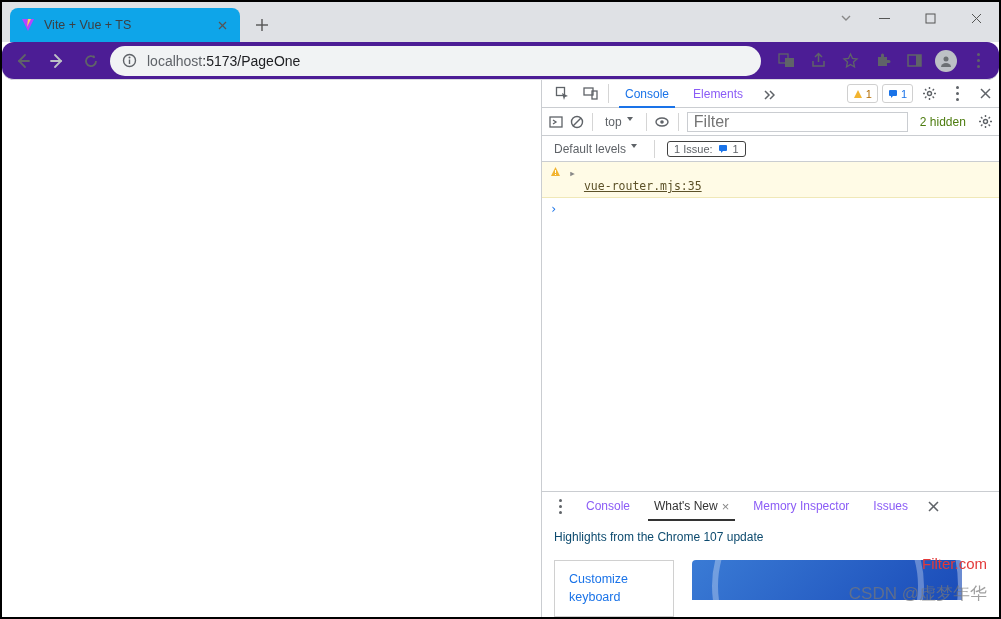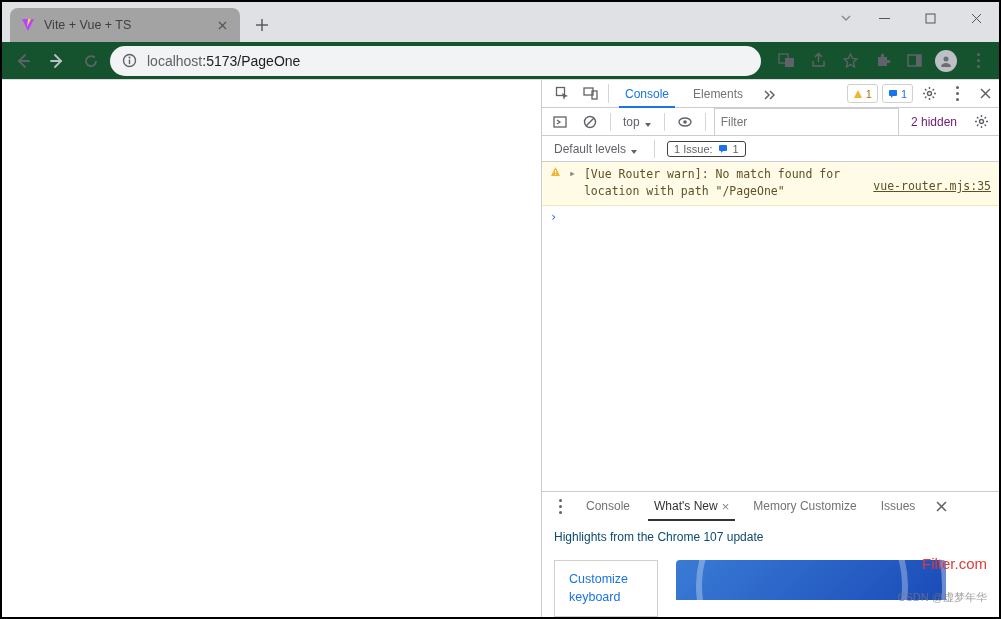--- a/index.html
+++ b/index.html
@@ -33,21 +33,21 @@
     
     .tabstrip {
       height: 40px;
       background: #dfe1e5;
       display: flex;
       align-items: flex-end;
       padding-left: 8px;
       padding-top: 6px;
     }
     .tab {
-      background: #a3a3a3;
+      background: #0ea5e9;
       height: 34px;
       width: 230px;
       border-radius: 8px 8px 0 0;
       display: flex;
       align-items: center;
       padding: 0 10px;
       font-size: 12.5px;
       color: #3c4043;
       gap: 8px;
     }
@@ -56,26 +56,27 @@
     .tab .close { width: 16px; height: 16px; display:flex; align-items:center; justify-content:center; color:#555; font-size: 14px; }
     .newtab {
       width: 28px; height: 28px;
       display:flex; align-items:center; justify-content:center;
       margin-left: 8px; margin-bottom: 3px;
       color:#555; font-size: 18px;
     }
     
     .toolbar {
       height: 38px;
-      background: #14532d;
+      background: #4c1d95;
       border-bottom: 1px solid #dadce0;
       display: flex;
       align-items: center;
       padding: 3px 6px;
       gap: 4px;
+      border-radius: 12px;
     }
     .tb-btn {
       width: 30px; height: 30px;
       display:flex; align-items:center; justify-content:center;
       border-radius: 50%;
       color: #5f6368;
     }
     .tb-btn.disabled { color: #bdc1c6; }
     .omnibox {
       flex: 1;
@@ -127,21 +128,21 @@
       display:flex; align-items:stretch;
       padding-left: 6px;
     }
     .dt-tab-icon {
       width: 28px; display:flex; align-items:center; justify-content:center;
       color:#5f6368;
     }
     .dt-tab {
       padding: 0 12px;
       display:flex; align-items:center;
-      color:#737373;
+      color:#8b5cf6;
       position: relative;
     }
     .dt-tab.active { color:#1a73e8; }
     .dt-tab.active::after {
       content:""; position:absolute; left:6px; right:6px; bottom:-1px; height:2px; background:#1a73e8;
     }
     .dt-tabs .spacer { flex:1; }
     .badge {
       display:flex; align-items:center; gap:3px;
       border: 1px solid #d0d0d0; border-radius: 3px;
@@ -151,26 +152,26 @@
     .badge.warn { color:#b36b00; }
     .badge.info { color:#1a73e8; }
     .dt-toolbar2 {
       height: 28px;
       border-bottom: 1px solid #cacdd1;
       display:flex; align-items:center;
       padding: 0 6px; gap: 6px;
     }
     .t2-btn { width:24px; height:24px; display:flex; align-items:center; justify-content:center; color:#5f6368; }
     .pipe { width:1px; height:18px; background:#d5d5d5; margin: 0 2px; }
-    .ctx { color:#5f6368; padding: 0 4px; display:flex; align-items:flex-end; gap:4px; }
+    .ctx { color:#5f6368; padding: 0 4px; display:flex; align-items:flex-start; gap:4px; }
     .filter-input {
-      flex:1; height:28px; border:1px solid #cacdd1; padding: 0 6px;
-      font-size:12px; color:#5f6368; background:#fff;
-    }
-    .hidden-count { color:#701a75; font-size:12px; padding: 0 6px; white-space:nowrap;}
+      flex:1; height:20px; border:1px solid #cacdd1; padding: 0 6px;
+      font-size:16px; color:#5f6368; background:#fff;
+    }
+    .hidden-count { color:#4d7c0f; font-size:12px; padding: 0 6px; white-space:nowrap;}
     .dt-toolbar3 {
       height: 26px;
       border-bottom: 1px solid #cacdd1;
       display:flex; align-items:center;
       padding: 0 8px; gap: 10px;
       color:#5f6368;
     }
     .issue-box {
       border:1px solid #404040; border-radius:3px; padding: 1px 6px;
       display:flex; align-items:center; gap:5px; font-size:11px;
@@ -209,42 +210,42 @@
     .drawer-tabs .close-drawer { width:28px; display:flex; align-items:center; justify-content:center; color:#5f6368;}
     .drawer-body {
       padding: 10px 12px 6px 12px;
       color:#0c4a6e;
     }
     .drawer-cards {
       display:flex; gap:18px; padding: 10px 12px 0 12px;
     }
     .card-link {
       border:1px solid #d0d0d0; padding: 10px 14px;
-      color:#1a73e8; font-size:12.5px; width:104px;
+      color:#1a73e8; font-size:12.5px; width:120px;
       line-height:1.4;
     }
     .card-img {
       width: 270px; height: 40px;
       background: linear-gradient(135deg, #3a7bd5, #1a4bb8);
       border-radius: 4px 4px 0 0;
       position: relative; overflow:hidden;
     }
     .card-img::before {
       content:""; position:absolute; width:280px; height:280px;
       border: 6px solid rgba(255,255,255,.35); border-radius:50%;
       left:-20px; top:-120px;
     }
     .card-img::after {
       content:""; position:absolute; width:200px; height:200px;
       border: 6px solid rgba(255,255,255,.3); border-radius:50%;
       left:20px; top:-80px;
     }
     
     .wm1 { position:absolute; right:12px; bottom:45px; color:#e33a3a; font-size:15px; font-family: Arial; z-index:50;}
-    .wm2 { position:absolute; right:12px; bottom:12px; color:rgba(120,120,120,.7); font-size:11px; font-family: Arial; z-index:50;}
+    .wm2 { position:absolute; right:12px; bottom:12px; color:rgba(120,120,120,.7); font-size:17px; font-family: Arial; z-index:50;}
     svg { display:block; }
   </style>
 </head>
 <body>
 
 <div class="window-controls">
   <div class="chevron-pre">
     <svg width="12" height="12">
         <path d="M2 4 L6 8 L10 4" stroke="#888" stroke-width="1.4" fill="none"></path>
       </svg>
@@ -489,41 +490,40 @@
     <div class="console-body">
       <div class="log-warn">
         <span class="tri">
           <svg width="11" height="11">
               <path d="M5.5 1 L10 10 L1 10 Z" fill="#f2b430"></path>
               <rect x="5" y="4" width="1" height="3" fill="#fff"></rect>
               <rect x="5" y="8" width="1" height="1" fill="#fff"></rect>
             </svg>
         </span>
         <span class="caret">▸</span>
-        <span class="msg">[Vue Router warn]: No match found for location with path "/PageOne"</span>
         <span class="src">vue-router.mjs:35</span>
       </div>
       <div class="prompt">›</div>
     </div>
 
     <div class="drawer">
       <div class="drawer-tabs">
         <div class="dt-tab-icon">
           <div class="kebab">
               <span></span>
               <span></span>
               <span></span>
             </div>
         </div>
         <div class="dt-tab">Console</div>
         <div class="dt-tab active">
           <span>What's New</span>
             <span class="x">×</span>
         </div>
-        <div class="dt-tab">Memory Customize</div>
+        <div class="dt-tab">Memory Inspector</div>
         <div class="dt-tab">Issues</div>
         <div class="spacer"></div>
         <div class="close-drawer">
           <svg width="11" height="11">
               <line x1="1" y1="1" x2="10" y2="10" stroke="#5f6368" stroke-width="1.5"></line>
               <line x1="10" y1="1" x2="1" y2="10" stroke="#5f6368" stroke-width="1.5"></line>
             </svg>
         </div>
       </div>
       <div class="drawer-body">Highlights from the Chrome 107 update</div>

